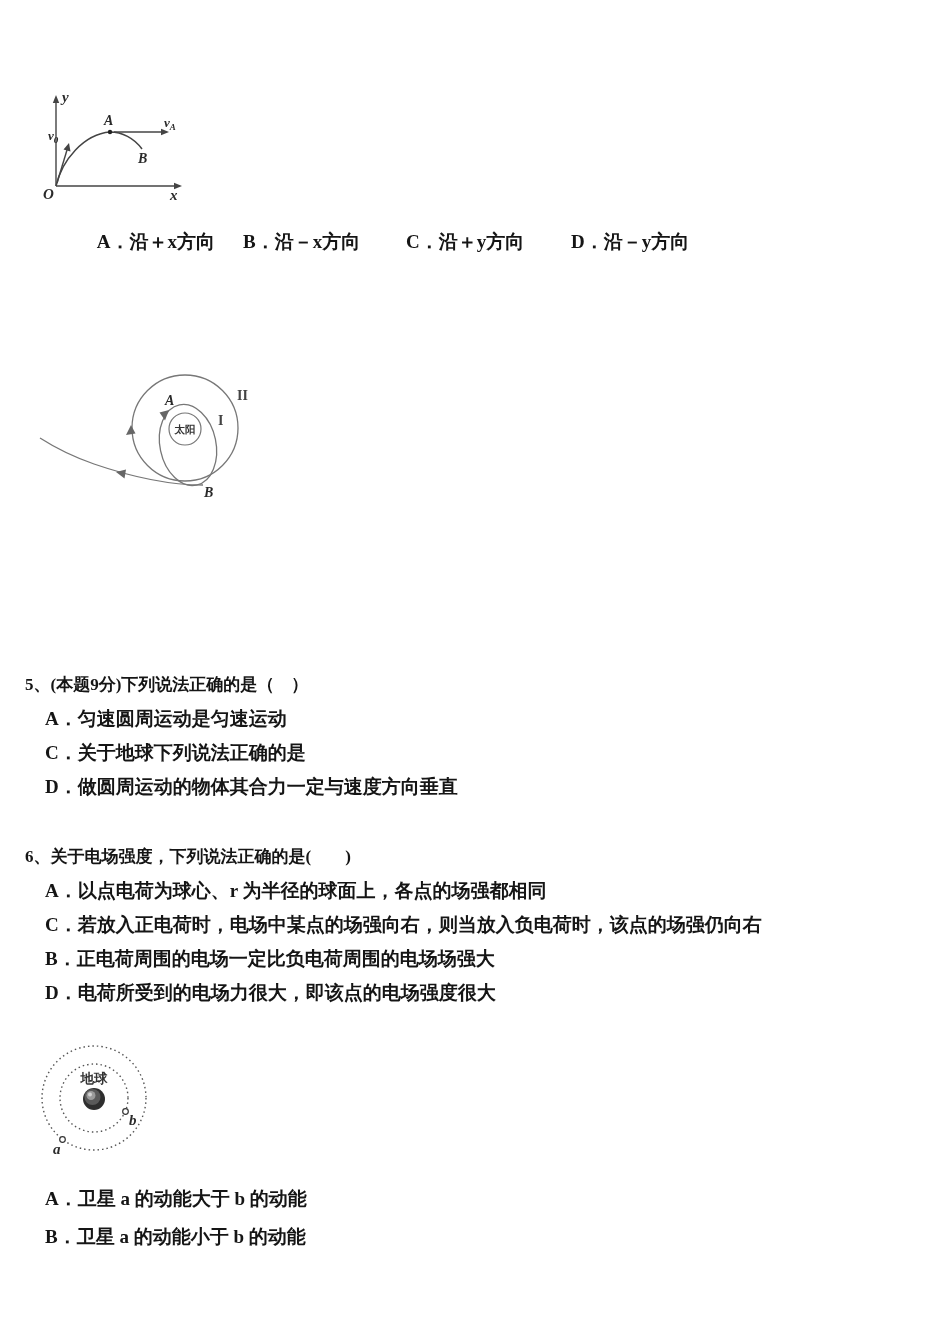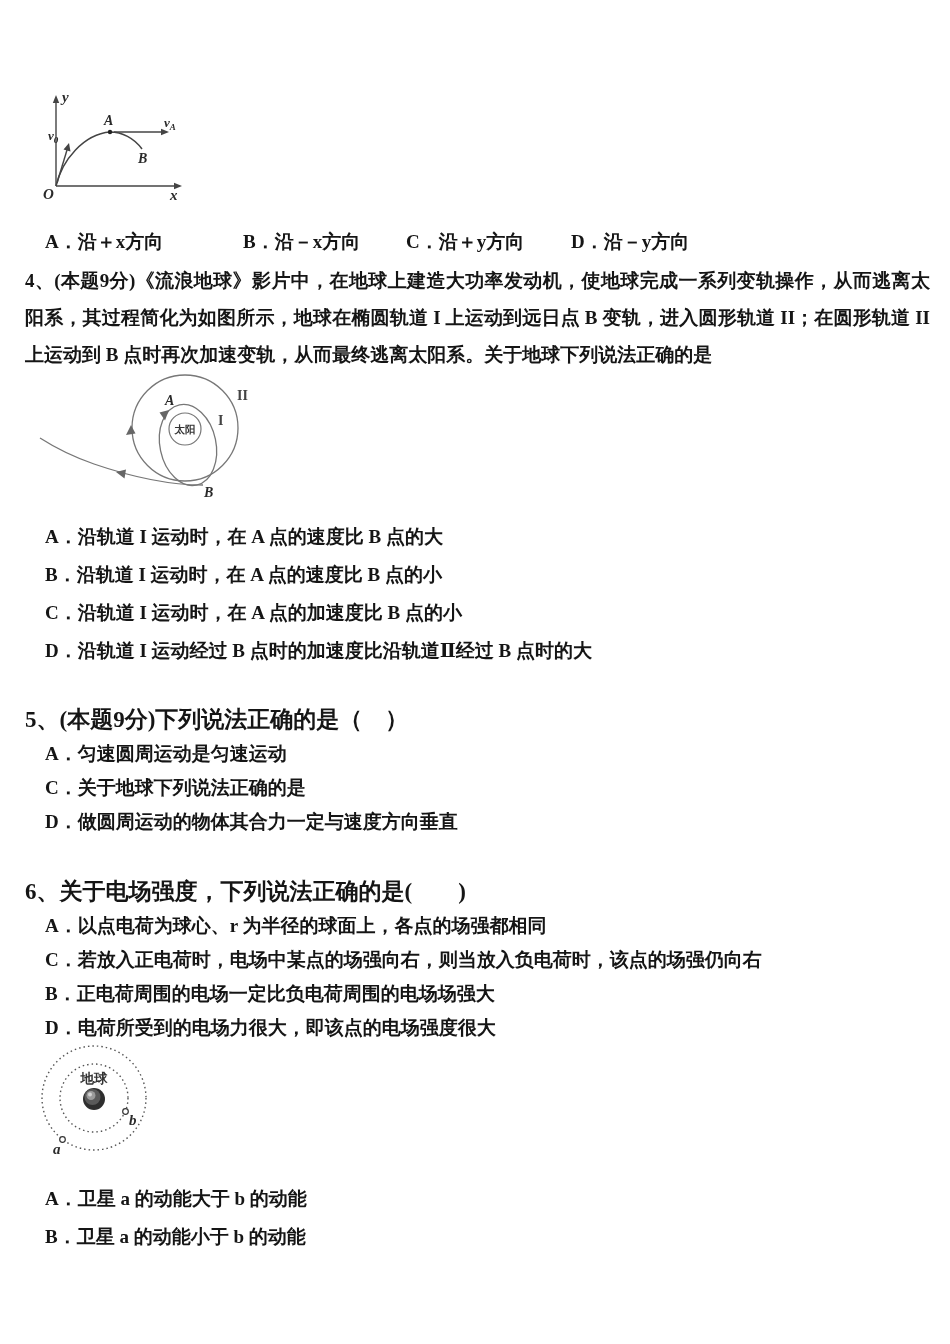--- a/index.html
+++ b/index.html
@@ -3,27 +3,27 @@
 <meta charset="utf-8">
 <style>
   html,body{margin:0;padding:0;background:#ffffff;}
   .page{
     position:relative;width:950px;height:1344px;background:#ffffff;
     font-family:"Liberation Serif","DejaVu Serif",serif;
     color:#151515;font-weight:600;overflow:hidden;
   }
   .abs{position:absolute;}
   .qtext{font-size:19px;line-height:37px;text-align:justify;margin:0;}
-  .qhead{font-size:23px;line-height:34px;margin-top:35px;}
+  .qhead{font-size:17px;line-height:34px;}
   .optline{font-size:19px;line-height:34px;}
   .optline.sp38{line-height:38px;}
   .indent{padding-left:20px;}
   .optrow{display:flex;font-size:19px;line-height:28px;}
   .optrow span{display:inline-block;}
-  .optrow .s0{width:170px;}
+  .optrow .s0{width:170px;text-align:right;}
   .optrow .s1{width:163px;margin-left:28px;}
   .optrow .s2{width:165px;}
   svg{display:block;}
   svg text{font-family:"Liberation Serif","DejaVu Serif",serif;}
   .figlab{font-style:italic;font-weight:700;fill:#2a2a2a;}
   .cjklab{font-weight:700;fill:#333;font-style:normal;}
 </style>
 </head>
 <body>
 
@@ -54,21 +54,20 @@
     <text x="10" y="52" font-size="13" class="figlab"><tspan>v</tspan><tspan dy="3" font-size="9">0</tspan></text>
   </svg>
 
   <div class="optrow abs" style="left:45px;top:228px;">
     <span class="s0">A．沿＋x方向</span>
     <span class="s1">B．沿－x方向</span>
     <span class="s2">C．沿＋y方向</span>
     <span>D．沿－y方向</span>
   </div>
 
-  <p class="qtext abs" style="left:25px;top:262px;width:905px;">4、(本题9分)《流浪地球》影片中，在地球上建造大功率发动机，使地球完成一系列变轨操作，从而逃离太阳系，其过程简化为如图所示，地球在椭圆轨道 I 上运动到远日点 B 变轨，进入圆形轨道 II；在圆形轨道 II 上运动到 B 点时再次加速变轨，从而最终逃离太阳系。关于地球下列说法正确的是</p>
 
   <svg class="abs" style="left:28px;top:363px;" width="310" height="155" viewBox="0 0 310 155">
 
     <circle cx="157" cy="65" r="53" fill="none" stroke="#777" stroke-width="1.3"></circle>
 
     <ellipse cx="160" cy="82" rx="28" ry="41" transform="rotate(-12 160 82)" fill="none" stroke="#777" stroke-width="1.3"></ellipse>
 
     <circle cx="157" cy="66" r="16" fill="#ffffff" stroke="#777" stroke-width="1.2"></circle>
     <text x="157" y="70" font-size="10.5" text-anchor="middle" class="cjklab" fill="#555">太阳</text>
 
@@ -77,26 +76,20 @@
 
     <polygon points="103,62 98,72 107.5,70.5" fill="#666"></polygon>
     <polygon points="141,47 131.5,49.5 137,57.5" fill="#666"></polygon>
 
     <text x="137" y="42" font-size="14" class="figlab">A</text>
     <text x="176" y="134" font-size="14" class="figlab">B</text>
     <text x="190" y="62" font-size="14" fill="#444" font-weight="700">I</text>
     <text x="209" y="37" font-size="14" fill="#444" font-weight="700">II</text>
   </svg>
 
-  <div class="abs" style="left:45px;top:518px;">
-    <div class="optline sp38">A．沿轨道 I 运动时，在 A 点的速度比 B 点的大</div>
-    <div class="optline sp38">B．沿轨道 I 运动时，在 A 点的速度比 B 点的小</div>
-    <div class="optline sp38">C．沿轨道 I 运动时，在 A 点的加速度比 B 点的小</div>
-    <div class="optline sp38">D．沿轨道 I 运动经过 B 点时的加速度比沿轨道Ⅱ经过 B 点时的大</div>
-  </div>
 
   <div class="abs" style="left:25px;top:668px;">
     <div class="qhead">5、(本题9分)下列说法正确的是（　）</div>
     <div class="optline indent">A．匀速圆周运动是匀速运动</div>
     <div class="optline indent">C．关于地球下列说法正确的是</div>
     <div class="optline indent">D．做圆周运动的物体其合力一定与速度方向垂直</div>
   </div>
 
   <div class="abs" style="left:25px;top:840px;">
     <div class="qhead">6、关于电场强度，下列说法正确的是(　　)</div>

